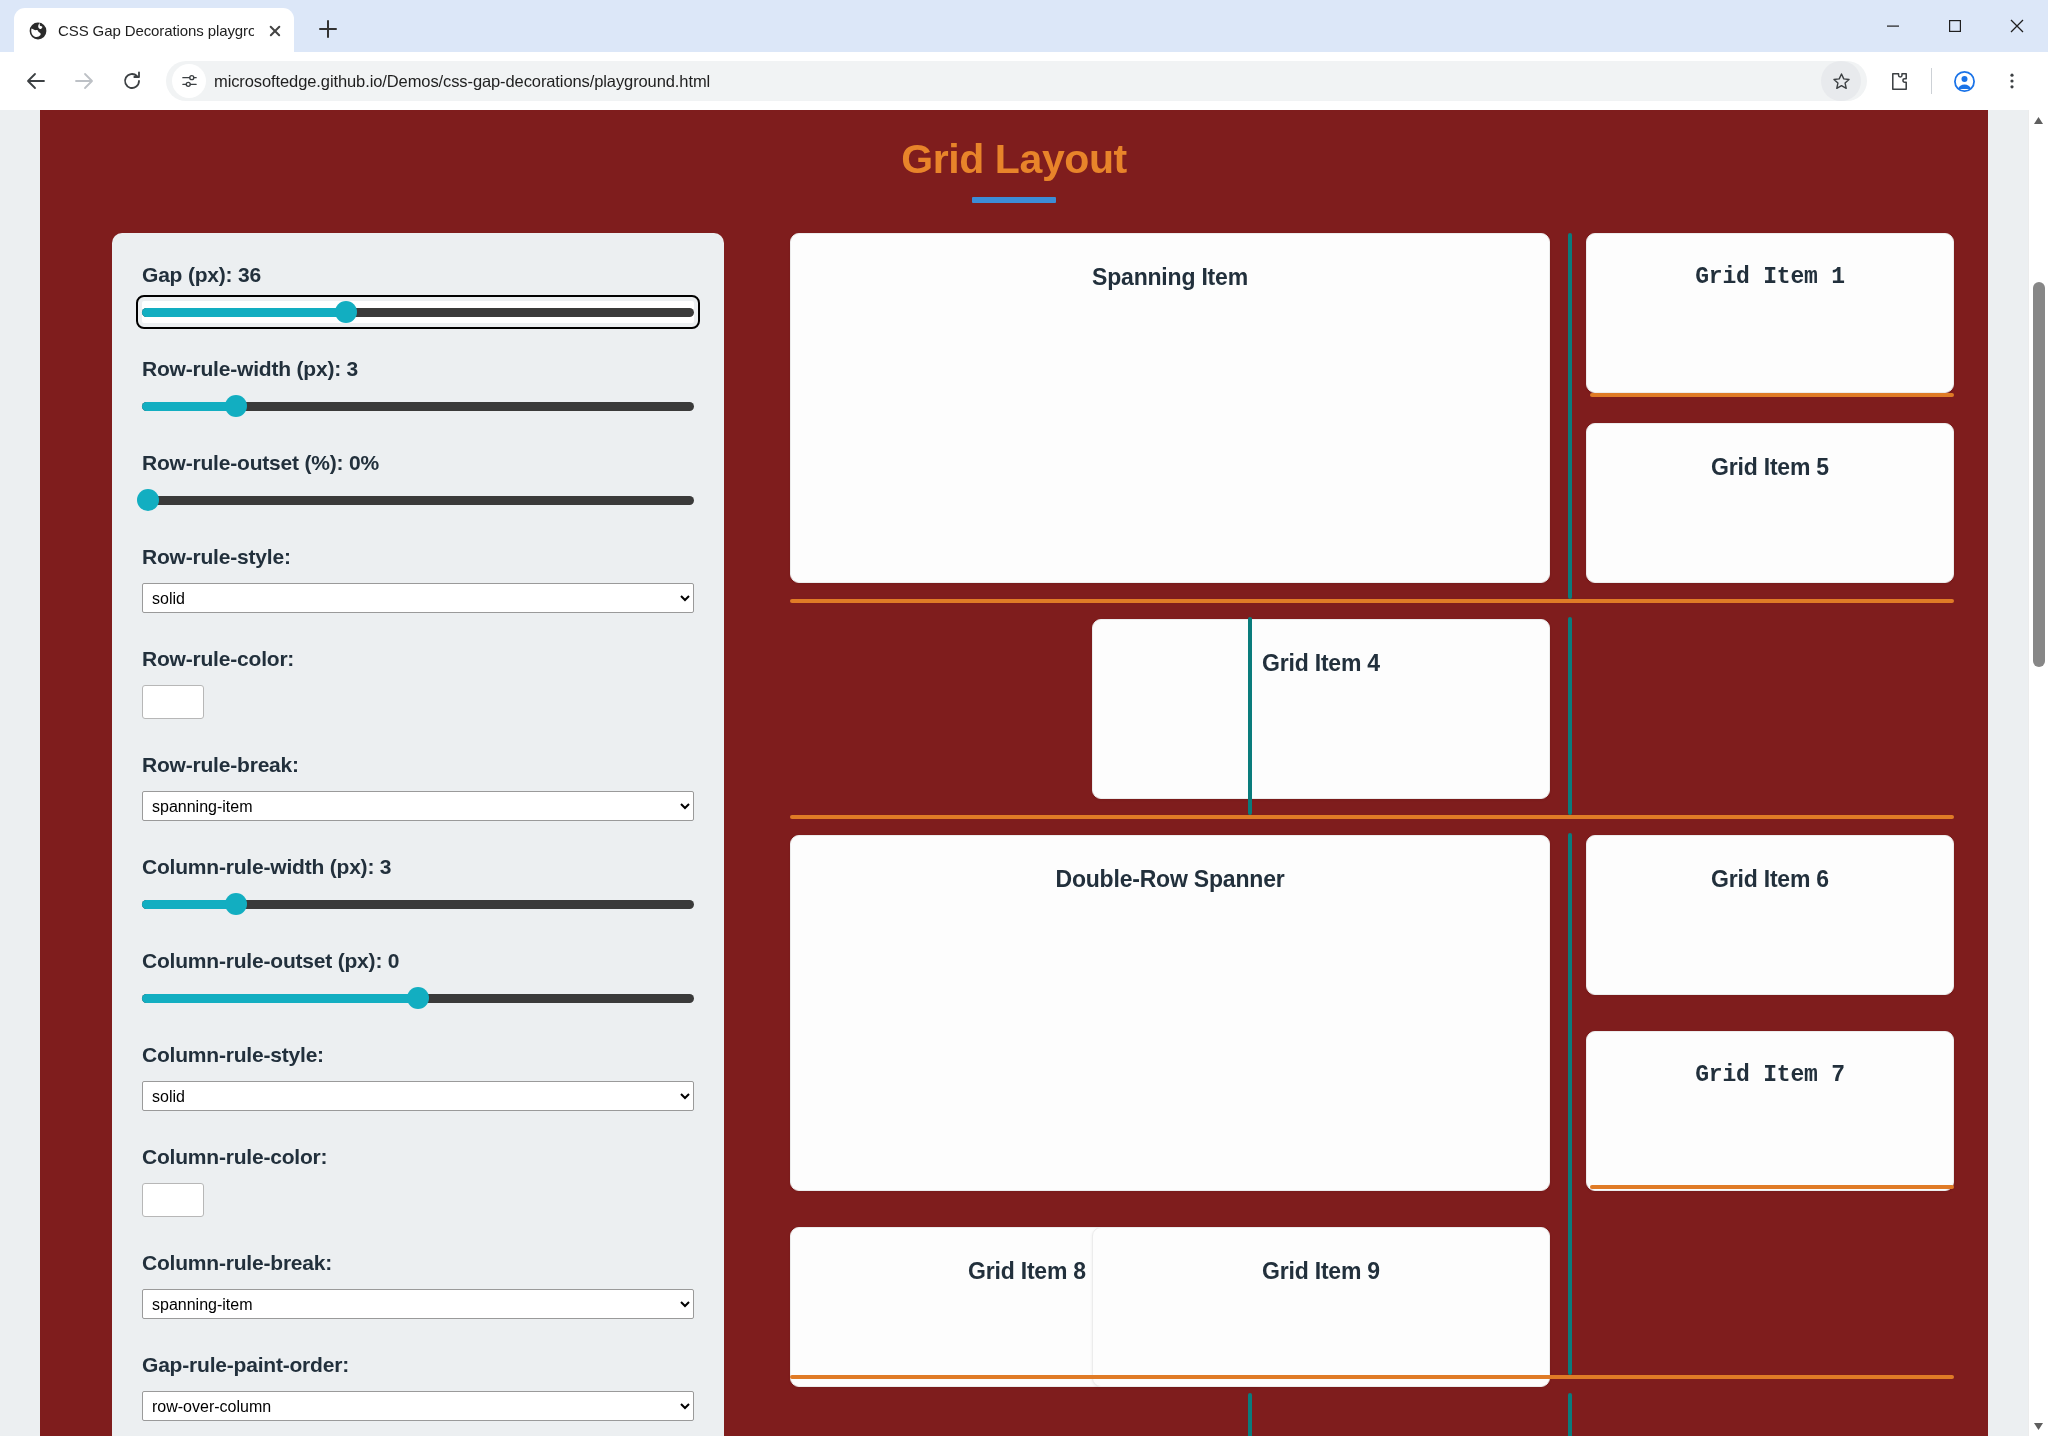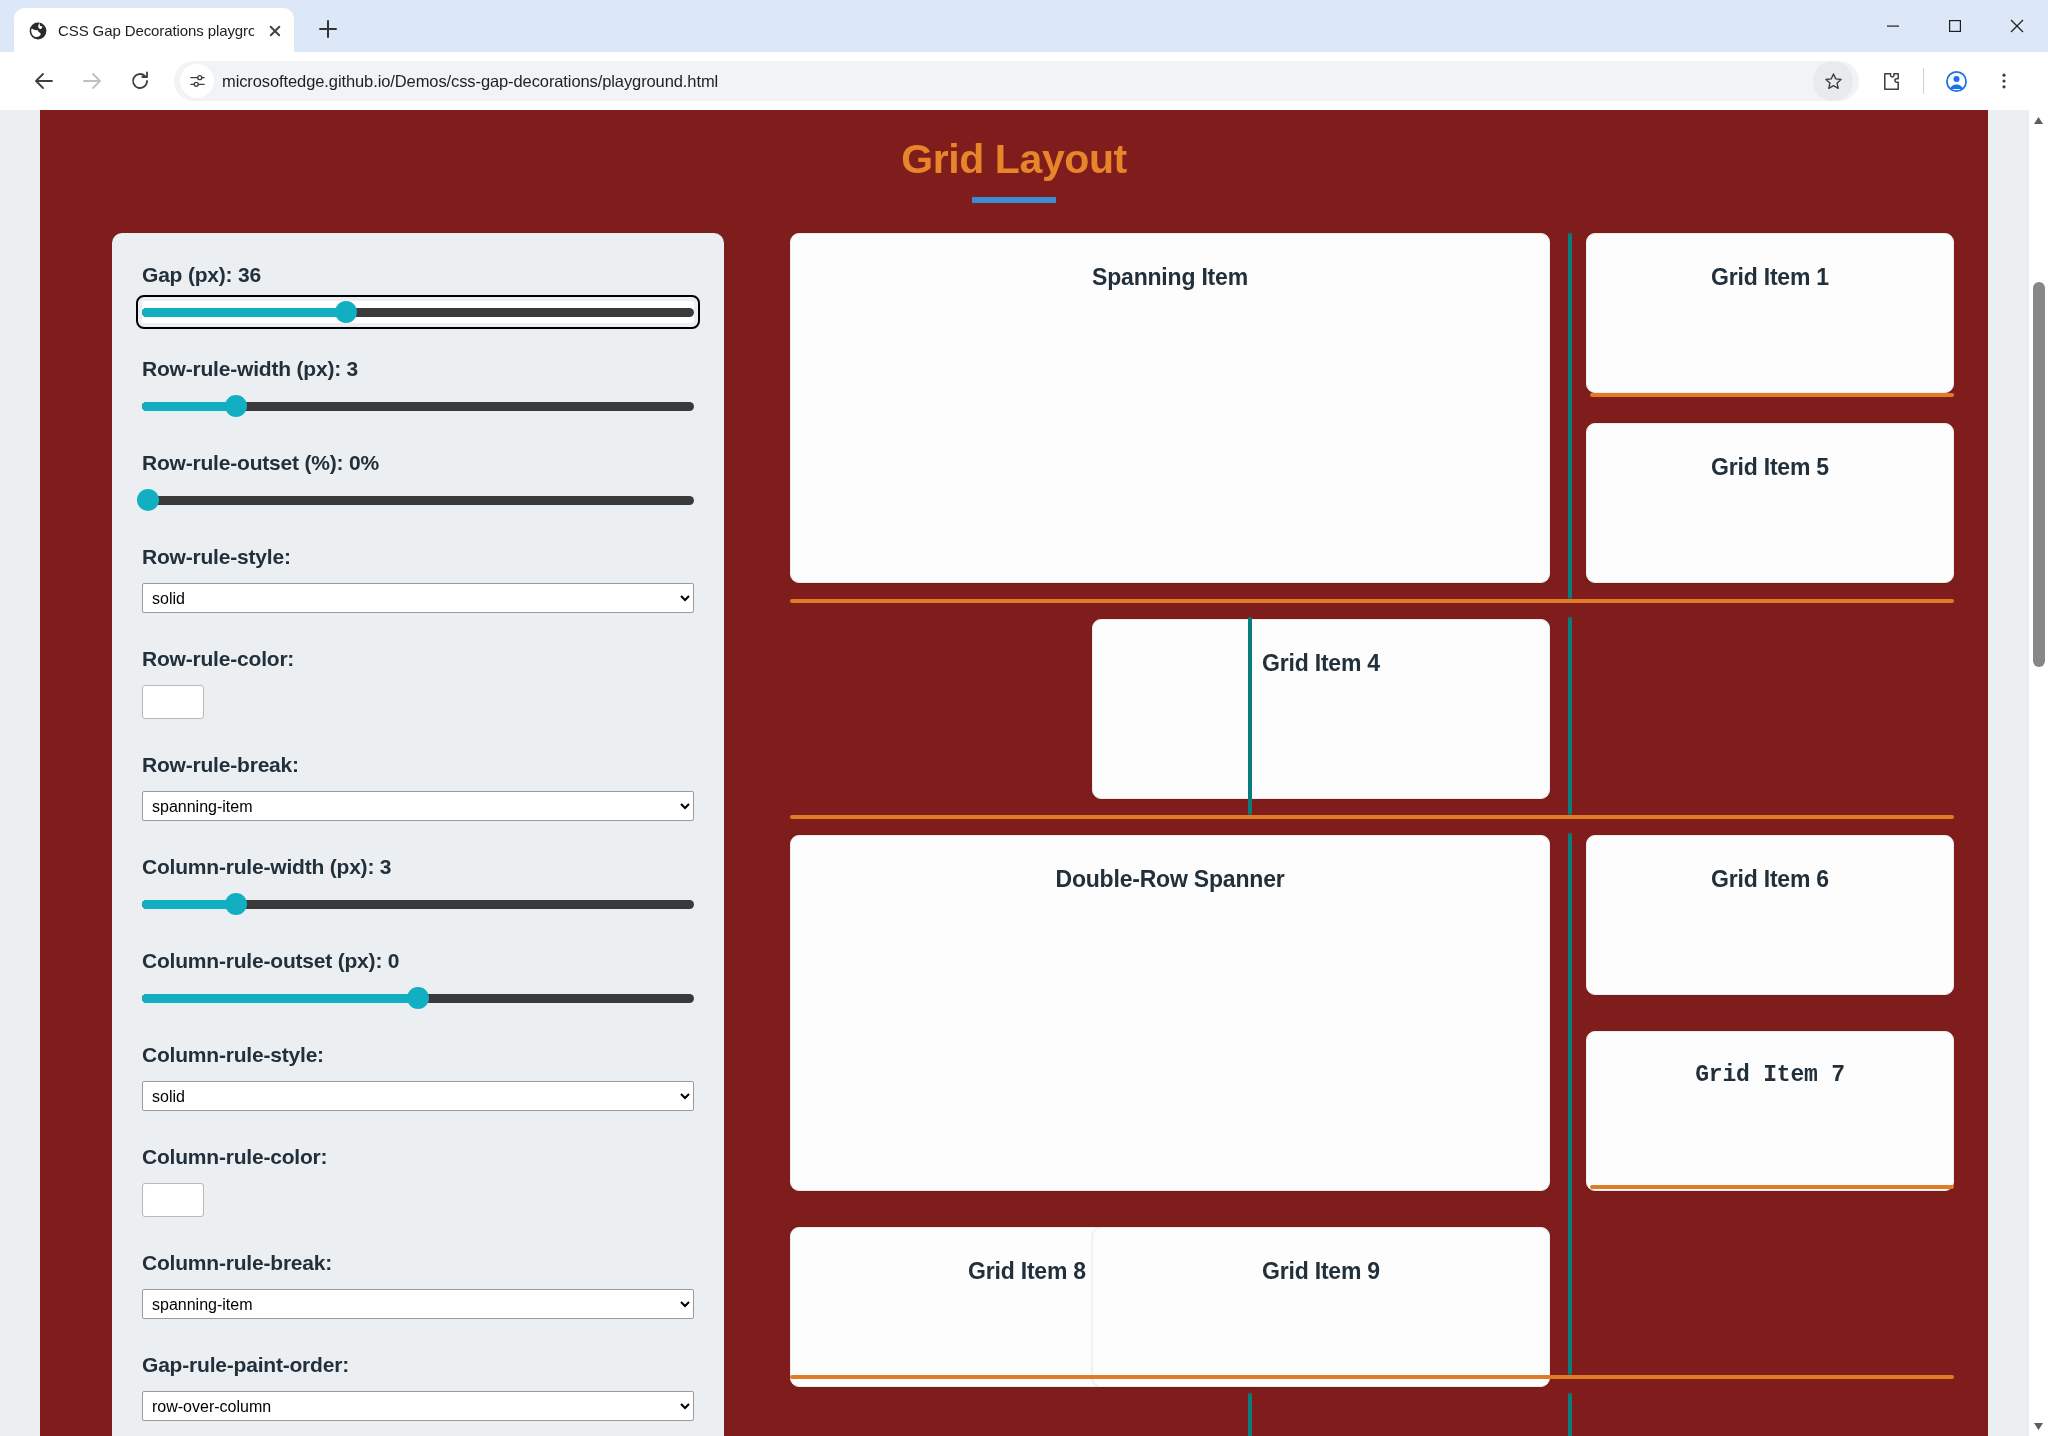--- a/index.html
+++ b/index.html
@@ -41,21 +41,21 @@
   .newtab::before { left:9px; top:17px; width:18px; height:2px; }
   .newtab::after  { left:17px; top:9px; width:2px; height:18px; }
 
   .winctl { position: absolute; right: 0; top: 0; height: 52px; display: flex; }
   .winbtn { width: 62px; height: 52px; display: flex; align-items: center;
             justify-content: center; }
   .winbtn svg { display: block; }
 
   .toolbar {
     height: 58px; background: #ffffff; display: flex; align-items: center;
-    padding: 0 22px; gap: 4px;
+    padding: 0 14px; gap: 4px;
   }
   .navbtn { width: 44px; height: 44px; display:flex; align-items:center;
             justify-content:center; border-radius: 50%; flex: 0 0 44px; }
   .omnibox {
     flex: 1 1 auto; height: 40px; background: #f1f3f4; border-radius: 20px;
     display: flex; align-items: center; padding: 0 6px 0 6px; margin-left: 8px;
     margin-right: 6px; gap: 8px;
   }
   .omni-icon { width: 34px; height: 34px; border-radius: 50%; display:flex;
                align-items:center; justify-content:center; flex: 0 0 34px;
@@ -306,21 +306,21 @@
               <div class="ctl">
                 <div class="ctl-label">Column-rule-color:</div>
                 <button class="swatch-btn"><span class="swatch-inner" style="background: rgb(10, 124, 124);"></span></button>
               </div>
               <div class="ctl"><div class="ctl-label">Column-rule-break:</div><select class="ctl-select"><option>none</option><option selected="">spanning-item</option><option>intersection</option></select></div>
               <div class="ctl"><div class="ctl-label">Gap-rule-paint-order:</div><select class="ctl-select"><option>row-over-column</option><option>column-over-row</option></select></div>
             </div>
           <div class="demo-wrap">
             <div class="demo" id="demo-grid" style="grid-template-rows: 350px 36px 180px 36px 160px 36px 160px 36px 160px; text-align: center;">
                 <div class="gitem" style="grid-area: 1 / 1 / 2 / 2;">Spanning Item</div>
-                <div class="gitem" style="grid-area: 1 / 3 / 2 / 4; margin-bottom: 190px;">Grid Item 1</div>
+                <div class="gitem" style="grid-area: 1 / 3 / 2 / 4; margin-bottom: 190px; font-family: Liberation Mono, monospace;">Grid Item 1</div>
                 <div class="gitem" style="grid-area: 1 / 3 / 2 / 4; margin-top: 190px;">Grid Item 5</div>
                 <div class="gitem" style="grid-area: 3 / 1 / 4 / 2; margin-left: 302px;">Grid Item 4</div>
                 <div class="gitem" style="grid-area: 5 / 1 / 8 / 2;">Double-Row Spanner</div>
                 <div class="gitem" style="grid-area: 5 / 3 / 6 / 4;">Grid Item 6</div>
                 <div class="gitem" style="grid-area: 7 / 3 / 8 / 4; font-family: Liberation Mono, monospace;">Grid Item 7</div>
                 <div class="gitem" style="grid-area: 9 / 1 / 10 / 2; margin-right: 286px;">Grid Item 8</div>
                 <div class="gitem" style="grid-area: 9 / 1 / 10 / 2; margin-left: 302px;">Grid Item 9</div>
                 <div class="rule-h" style="top: 366px; left: 0px; width: 1164px; background: rgb(224, 123, 38);"></div>
                 <div class="rule-h" style="top: 160px; left: 800px; width: 364px; background: rgb(224, 123, 38);"></div>
                 <div class="rule-h" style="top: 582px; left: 0px; width: 1164px; background: rgb(224, 123, 38);"></div>

